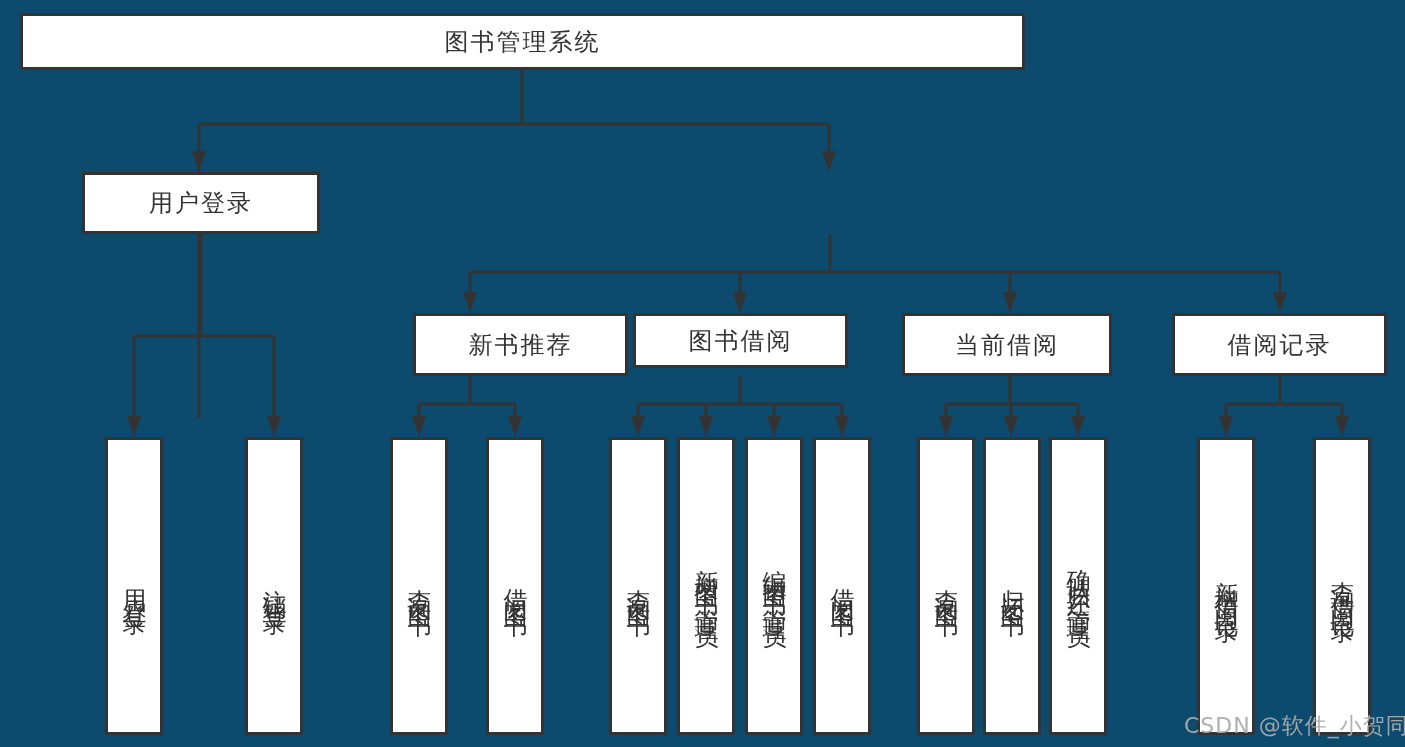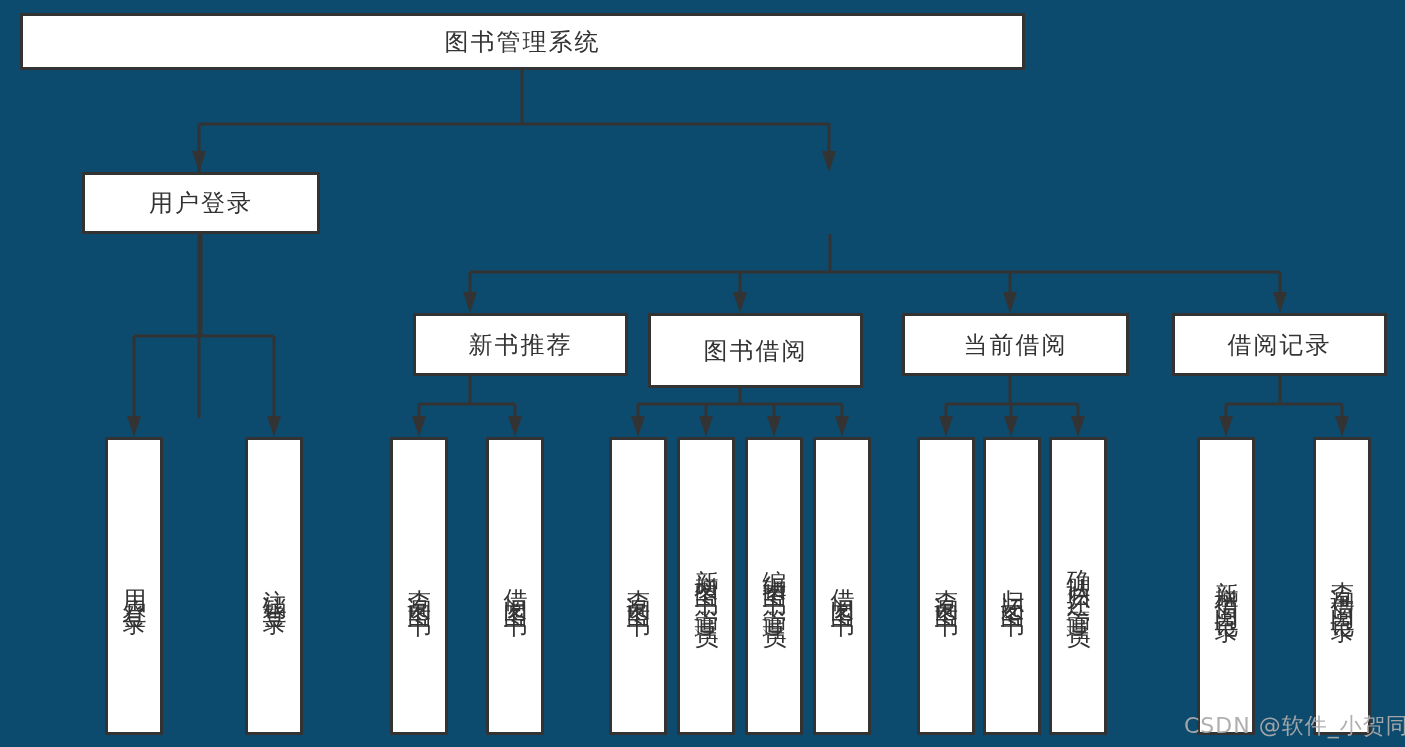--- a/index.html
+++ b/index.html
@@ -126,24 +126,24 @@
     <span>图书管理系统</span>
   </div>
 
   <div class="hbox" style="left:82px; top:172px; width:238px; height:62px;">
     <span>用户登录</span>
   </div>
 
   <div class="hbox" style="left:376px; top:313px; width:215px; height:63px;margin-left:37px;">
     <span>新书推荐</span>
   </div>
-  <div class="hbox" style="left:648px; top:313px; width:215px; height:75px;">
+  <div class="hbox" style="left:633px; top:313px; width:215px; height:55px;">
     <span>图书借阅</span>
   </div>
-  <div class="hbox" style="left:902px; top:313px; width:227px; height:63px;">
+  <div class="hbox" style="left:902px; top:313px; width:210px; height:63px;">
     <span>当前借阅</span>
   </div>
   <div class="hbox" style="left:1172px; top:313px; width:215px; height:63px;">
     <span>借阅记录</span>
   </div>
 
   <div class="vbox" style="left:105px;">
     <span class="vtext">用户登录</span>
   </div>
   <div class="vbox" style="left:245px;">

